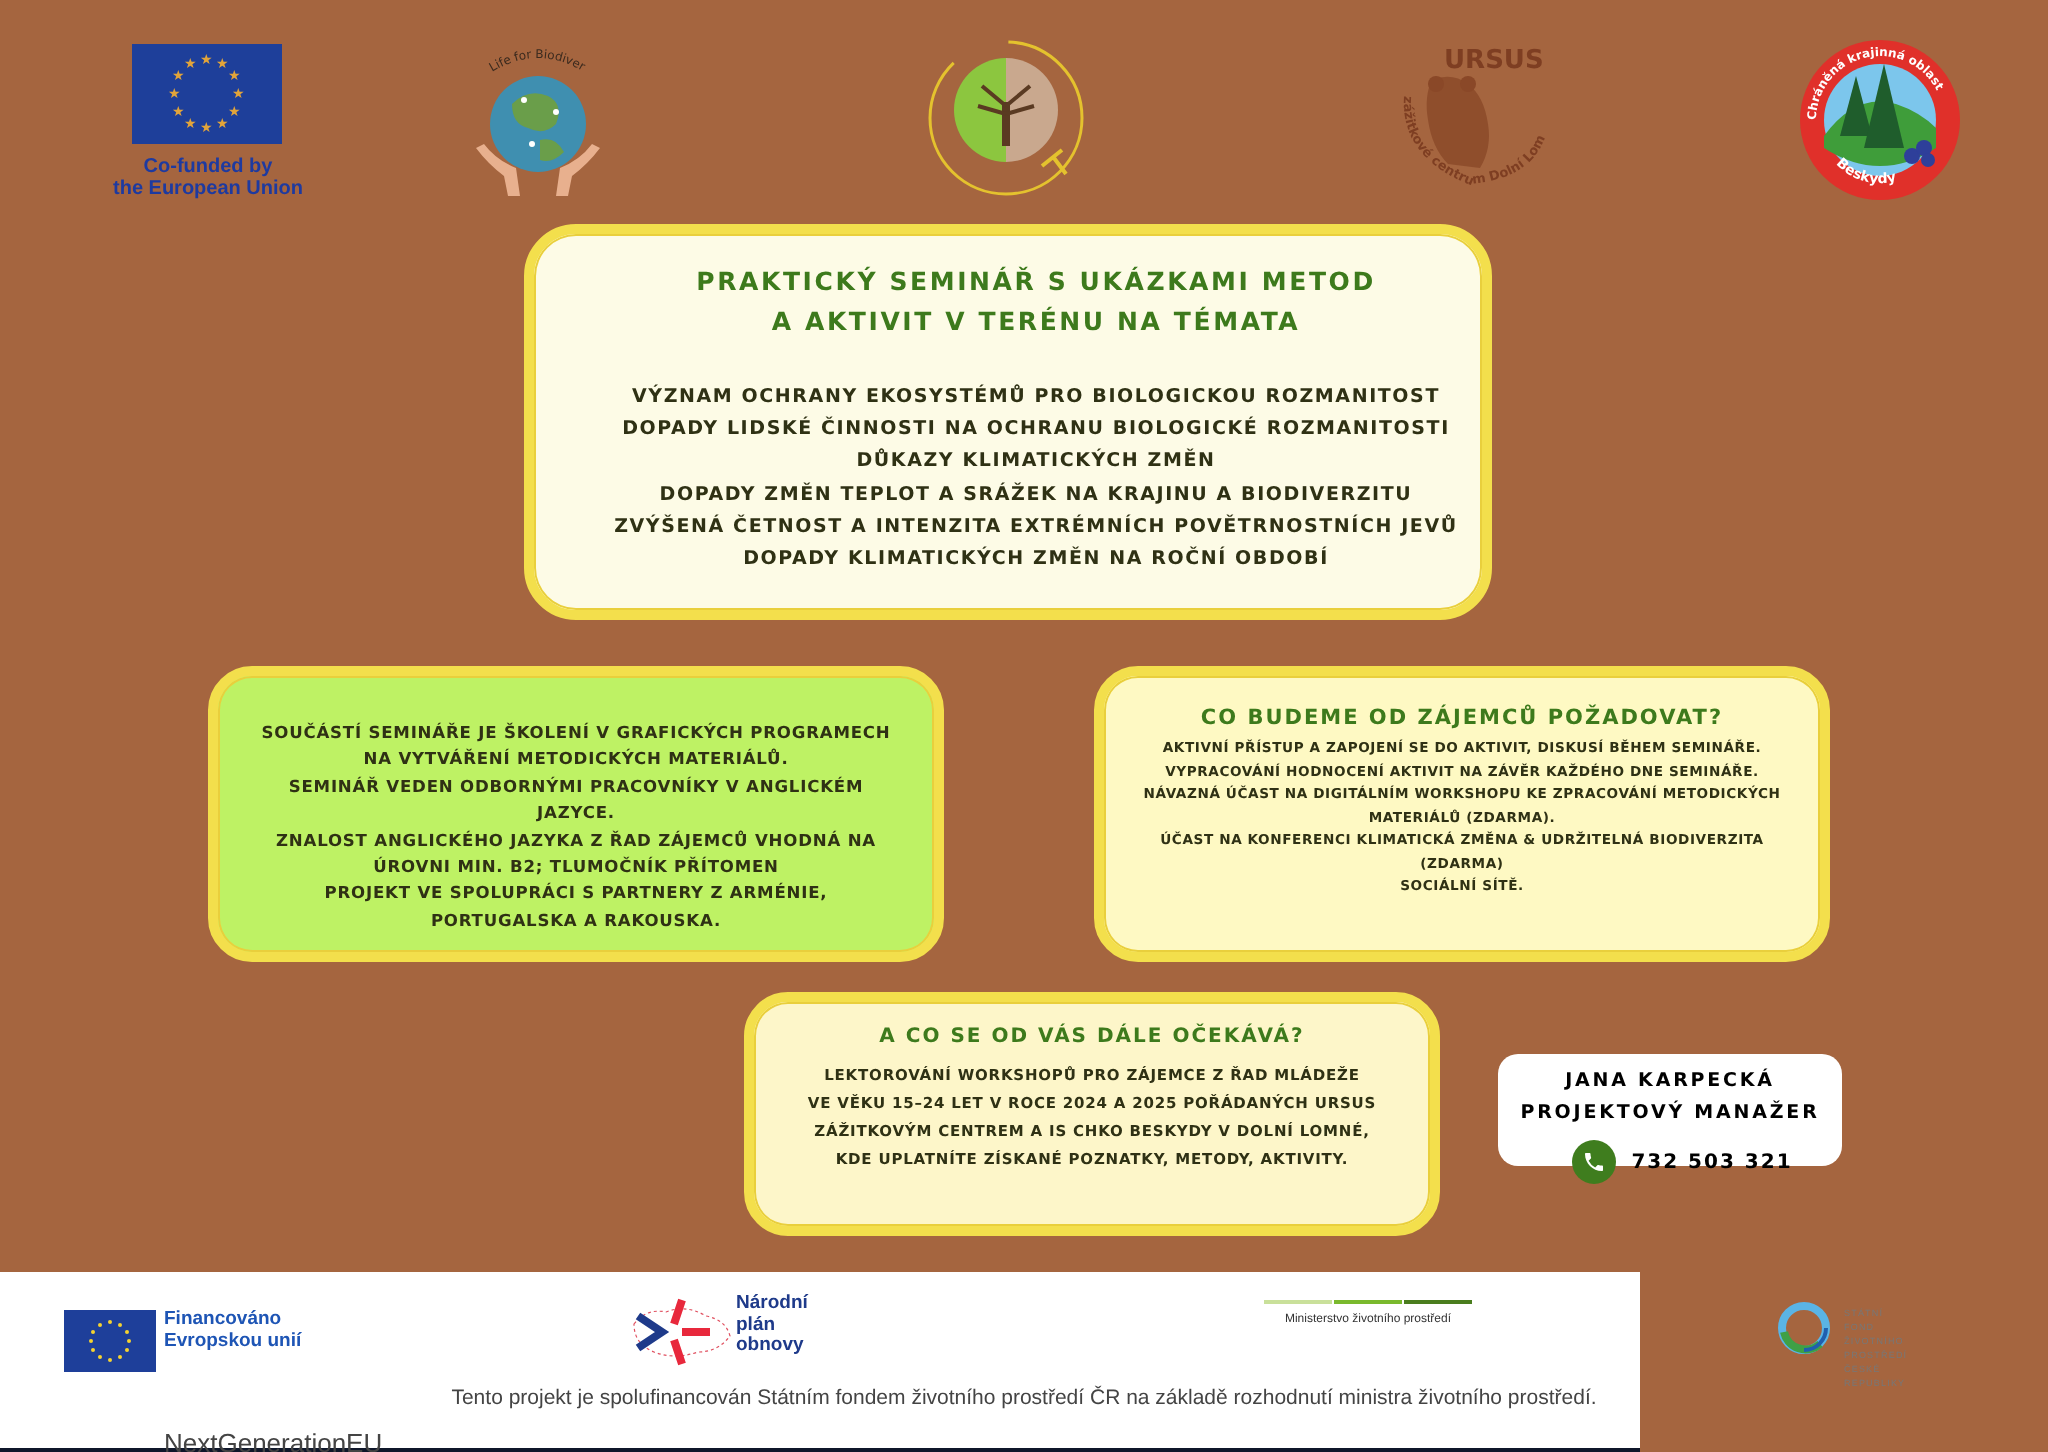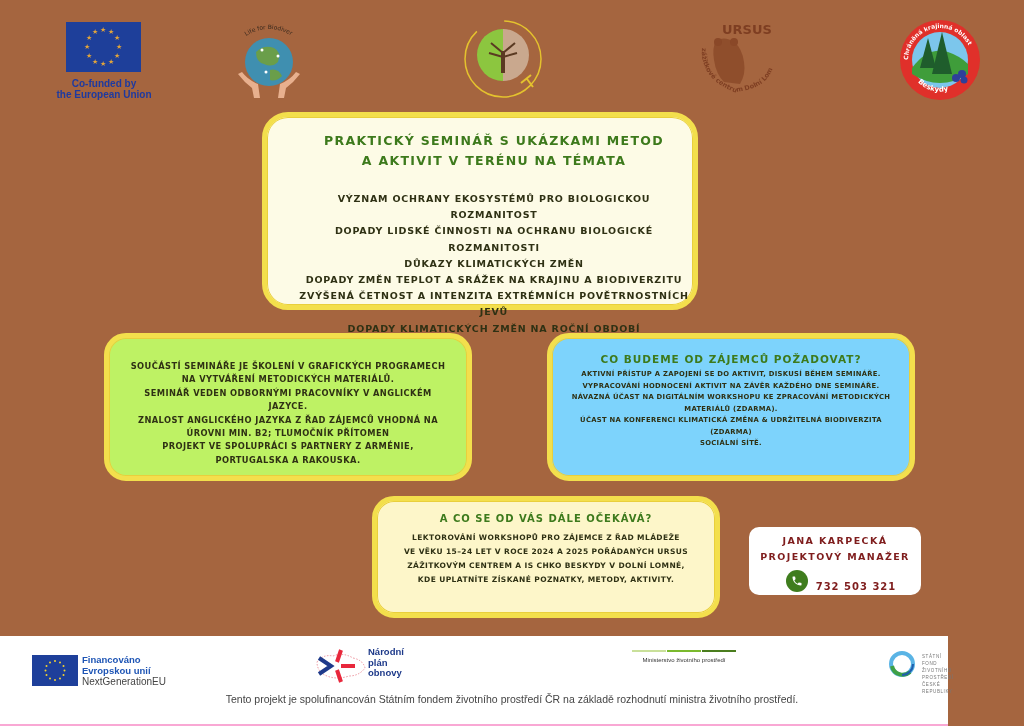--- a/index.html
+++ b/index.html
@@ -30,56 +30,56 @@
     background: #fdfbe6;
     border: 5px solid #f3df4c;
     border-radius: 22px;
     box-shadow: 0 0 0 1px #e9cf3c inset;
     text-align: center;
     font-family: "DejaVu Sans", sans-serif;
     font-weight: bold;
     text-transform: uppercase;
     color: #2f3114;
   }
-  .card-main { left: 262px; top: 112px; width: 436px; height: 198px; border-radius: 26px; padding-left: 28px; }
+  .card-main { left: 262px; top: 112px; width: 484px; height: 198px; border-radius: 26px; padding-left: 28px; }
   .card-left { left: 104px; top: 333px; width: 368px; height: 148px; background: #bef264; }
-  .card-right { left: 547px; top: 333px; width: 368px; height: 148px; background: #7dd3fc; }
+  .card-right { left: 547px; top: 333px; width: 368px; height: 148px; background: #fef9c3; }
   .card-bottom { left: 372px; top: 496px; width: 348px; height: 122px; background: #fdf6c9; }
 
   .title-green { color: #3d7a1c; }
   .main-title { margin-top: 14px; font-size: 12.5px; letter-spacing: 1.3px; line-height: 20px; }
   .main-list { margin-top: 20px; font-size: 9.5px; letter-spacing: 0.8px; line-height: 16.2px; }
 
   .left-body { margin-top: 22px; font-size: 8.3px; letter-spacing: 0.4px; line-height: 13.4px; padding: 0 10px; }
 
   .right-title { margin-top: 14px; font-size: 10.5px; letter-spacing: 1px; line-height: 14px; }
   .right-body { margin-top: 3px; font-size: 6.8px; letter-spacing: 0.3px; line-height: 11.5px; padding: 0 6px; }
 
   .bottom-title { margin-top: 11px; font-size: 10px; letter-spacing: 1px; line-height: 14px; }
   .bottom-body { margin-top: 5px; font-size: 7.5px; letter-spacing: 0.4px; line-height: 14px; padding: 0 4px; }
 
   .contact {
-    position: absolute; left: 749px; top: 527px; width: 172px; height: 68px;
+    position: absolute; left: 749px; top: 527px; width: 172px; height: 56px;
     background: #ffffff; border-radius: 10px;
     text-align: center; text-transform: uppercase;
-    font-family: "DejaVu Sans", sans-serif; font-weight: bold; color: #7f1d1d;
+    font-family: "DejaVu Sans", sans-serif; font-weight: bold; color: #000000;
   }
   .contact-name { margin-top: 6px; font-size: 9.5px; letter-spacing: 1.4px; line-height: 16px; }
-  .contact-phone-row { display: flex; align-items: flex-end; justify-content: center; margin-top: 5px; gap: 8px; padding-left: 12px; }
+  .contact-phone-row { display: flex; align-items: center; justify-content: center; margin-top: 5px; gap: 8px; padding-left: 12px; }
   .phone-icon {
     width: 22px; height: 22px; border-radius: 50%; background: #3f7d1e; display: flex; align-items: center; justify-content: center;
   }
   .phone-number { font-size: 10px; letter-spacing: 1px; }
 
   
-  .footer { position: absolute; left: 0; top: 636px; width: 948px; height: 90px; background: #ffffff; border-bottom: 2px solid #f9a8d4; }
+  .footer { position: absolute; left: 0; top: 636px; width: 820px; height: 90px; background: #ffffff; border-bottom: 2px solid #0f172a; }
   .eu-ng-flag { position: absolute; left: 32px; top: 19px; width: 46px; height: 31px; background: #1e3f9a; }
   .eu-ng-text { position: absolute; left: 82px; top: 18px; font-family: "Liberation Sans", sans-serif; }
   .eu-ng-text .l1, .eu-ng-text .l2 { font-size: 9.5px; font-weight: bold; color: #1e55b5; line-height: 11px; }
-  .eu-ng-text .l3 { font-size: 10px; color: #444; line-height: 11px; }
+  .eu-ng-text .l3 { font-size: 13px; color: #444; line-height: 11px; margin-top: 40px; }
   .npo { position: absolute; left: 313px; top: 10px; width: 110px; height: 44px; }
   .npo-text { position: absolute; left: 368px; top: 11px; font-family: "Liberation Sans", sans-serif; font-weight: bold; font-size: 9.5px; line-height: 10.5px; color: #1e3a8a; }
   .mzp { position: absolute; left: 632px; top: 14px; width: 104px; }
   .mzp-bars { display: flex; gap: 1px; height: 2px; }
   .mzp-bars span { flex: 1; }
   .mzp-text { font-family: "Liberation Sans", sans-serif; font-size: 6px; color: #333; text-align: center; margin-top: 5px; }
   .sfzp-ring { position: absolute; left: 888px; top: 14px; width: 28px; height: 28px; }
   .sfzp-text { position: absolute; left: 922px; top: 17px; font-family: "Liberation Sans", sans-serif; font-size: 4.5px; letter-spacing: 0.6px; color: #777; line-height: 7px; text-transform: uppercase; }
   .footer-note { position: absolute; left: 0; top: 57px; width: 1024px; text-align: center; font-family: "Liberation Sans", sans-serif; font-size: 10.5px; color: #444; }
 </style>

